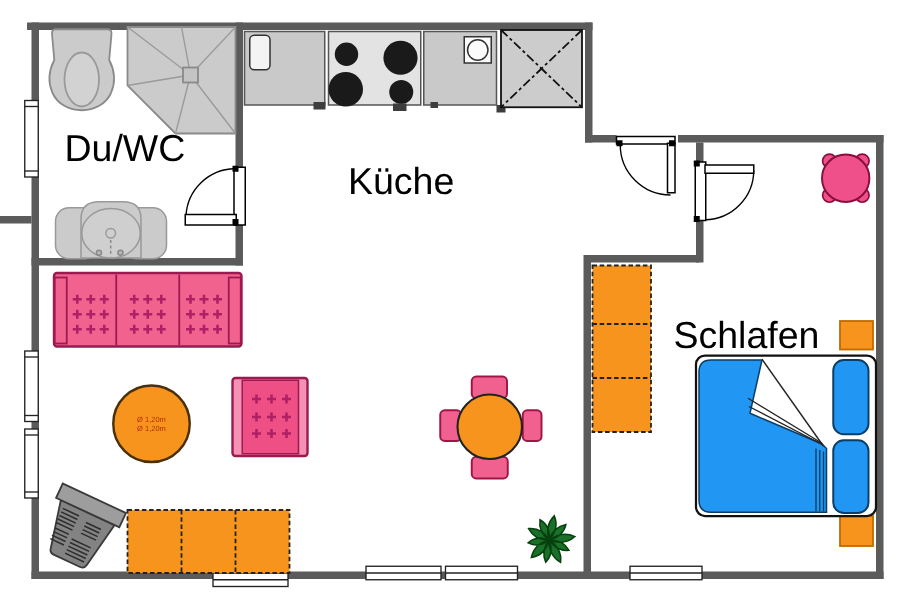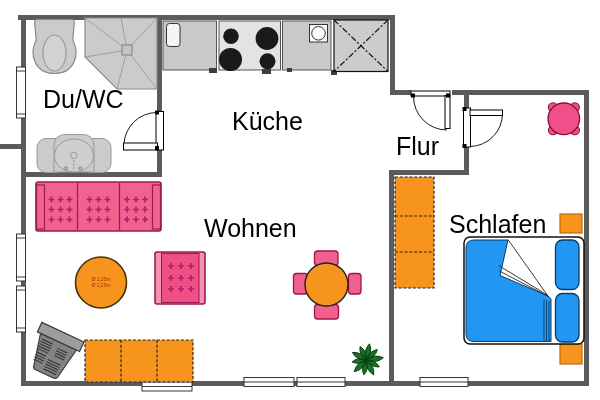--- a/index.html
+++ b/index.html
@@ -239,18 +239,16 @@
         <circle cx="574.8" cy="130.2" r="4.6"></circle>
       </g>
 
 <circle cx="563.8" cy="118.8" r="15.8" fill="#f0508a" stroke="#8a0d3c" stroke-width="1.3"></circle>
 </svg>
 
 <div class="lbl" style="left:43px;top:87px;">Du/WC</div>
 
 <div class="lbl" style="left:232px;top:87px;margin-top:22px;">Küche</div>
 
-<div class="lbl" style="left:396px;top:134px;">Flur</div>
-
-<div class="lbl" style="left:204px;top:216px;">Wohnen</div>
+
 
 <div class="lbl" style="left:449px;top:212px;">Schlafen</div>
 </div>
 
 </body></html>

